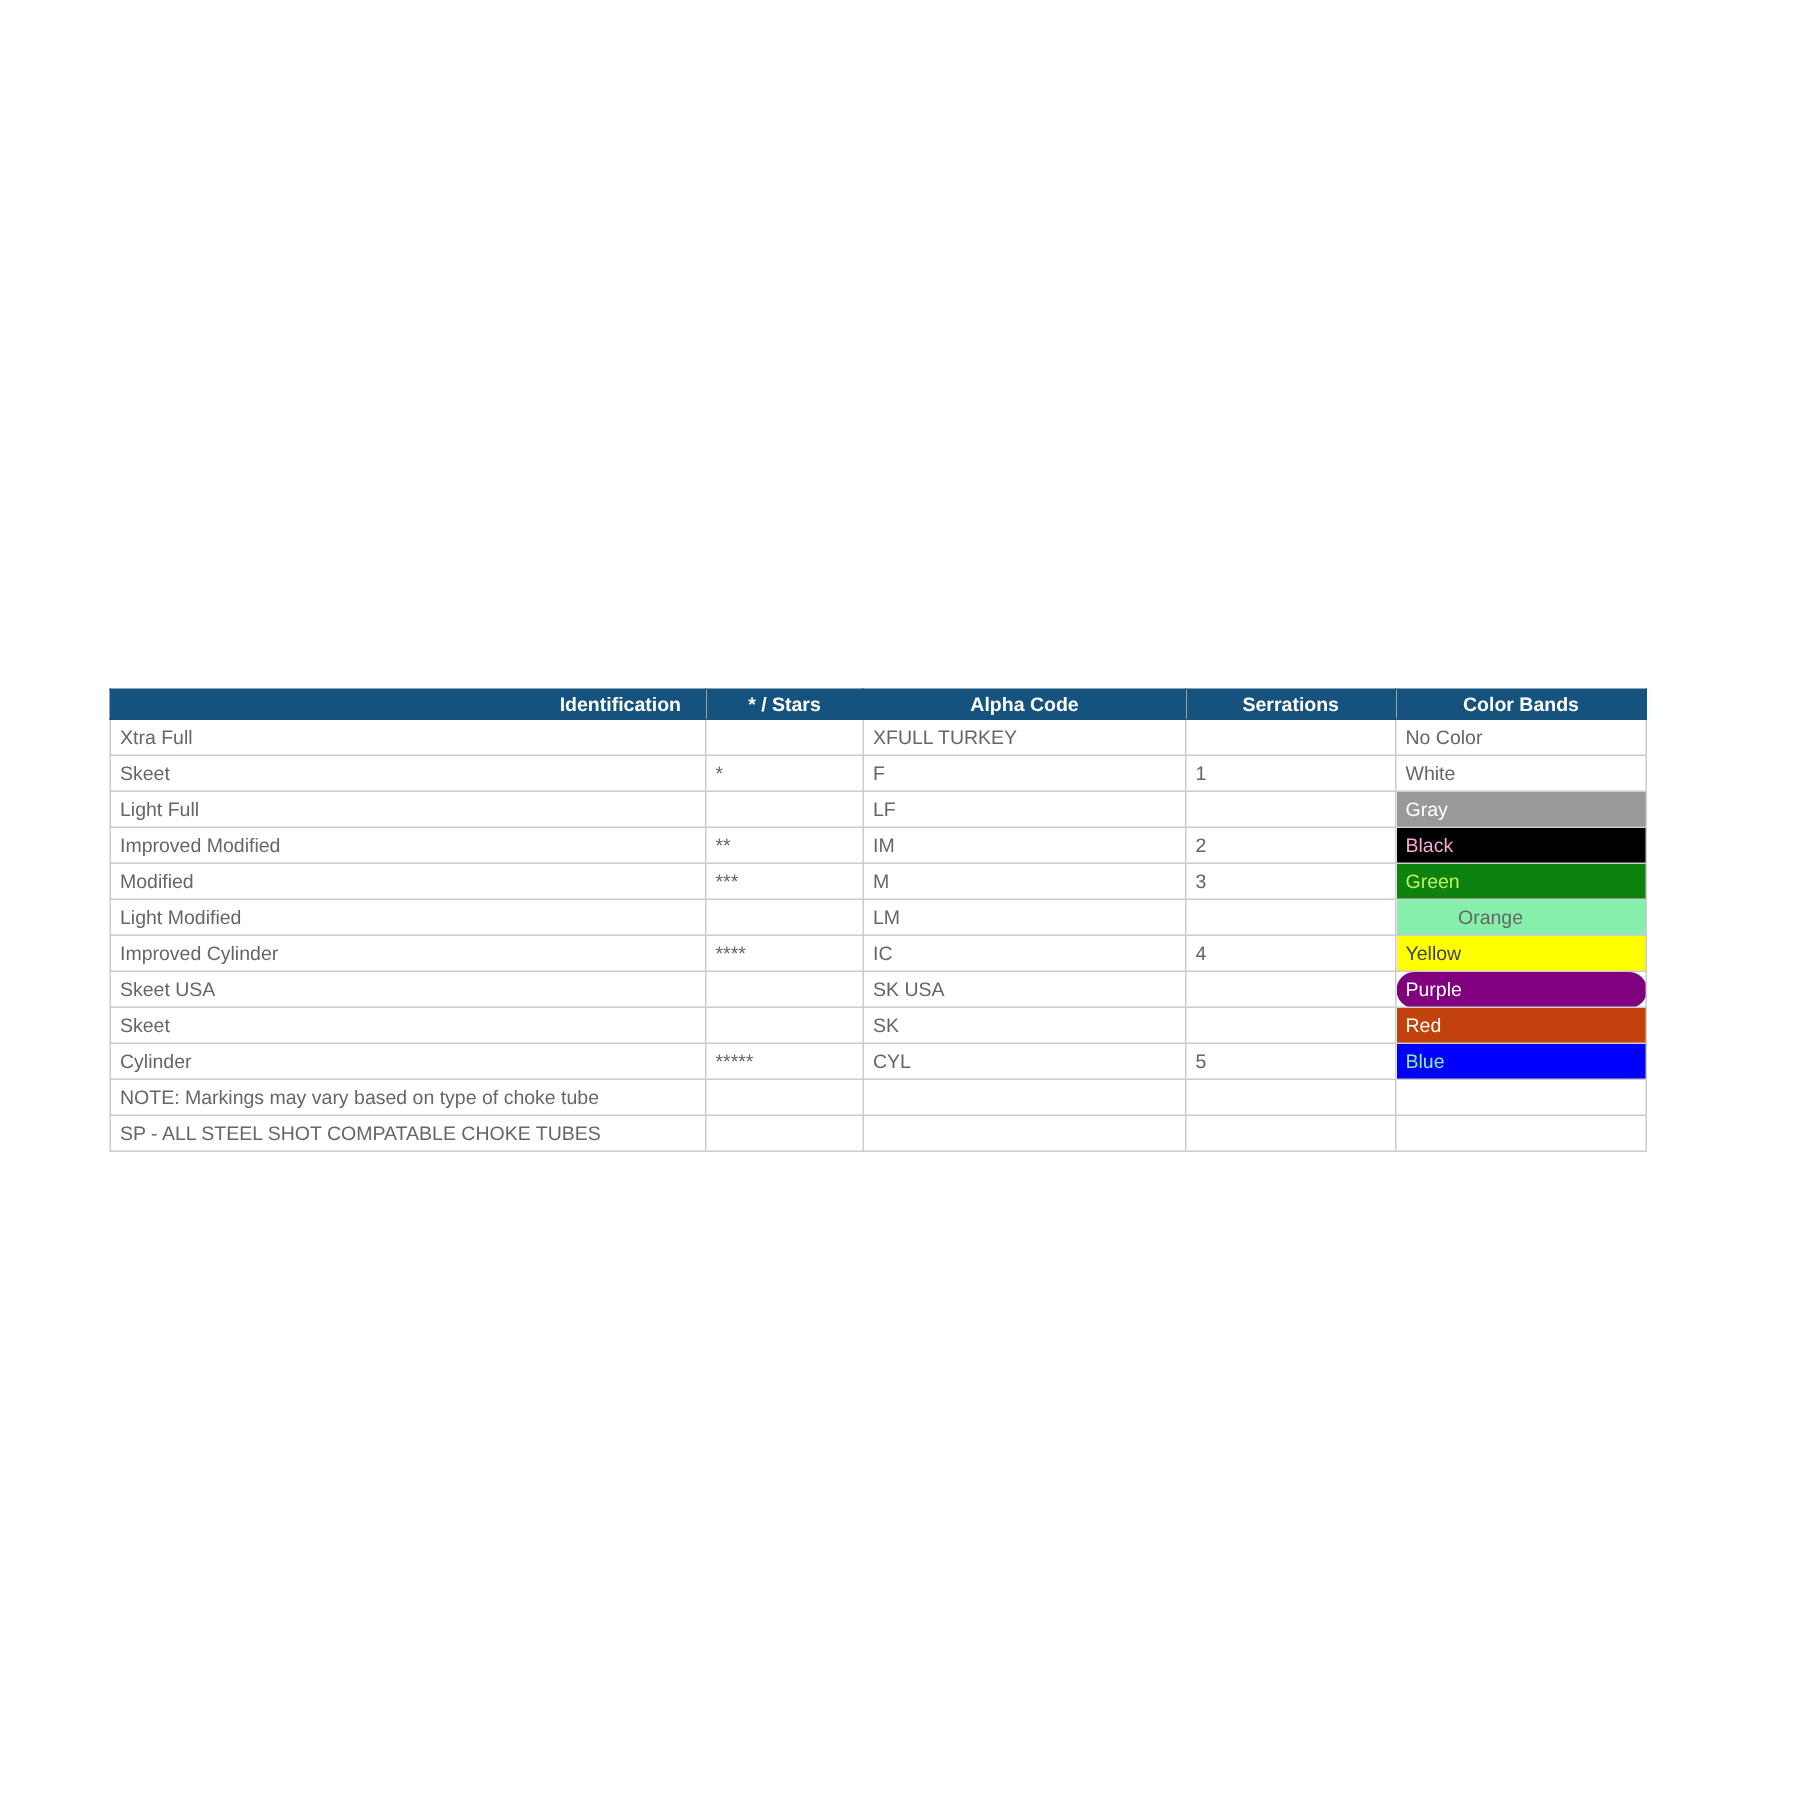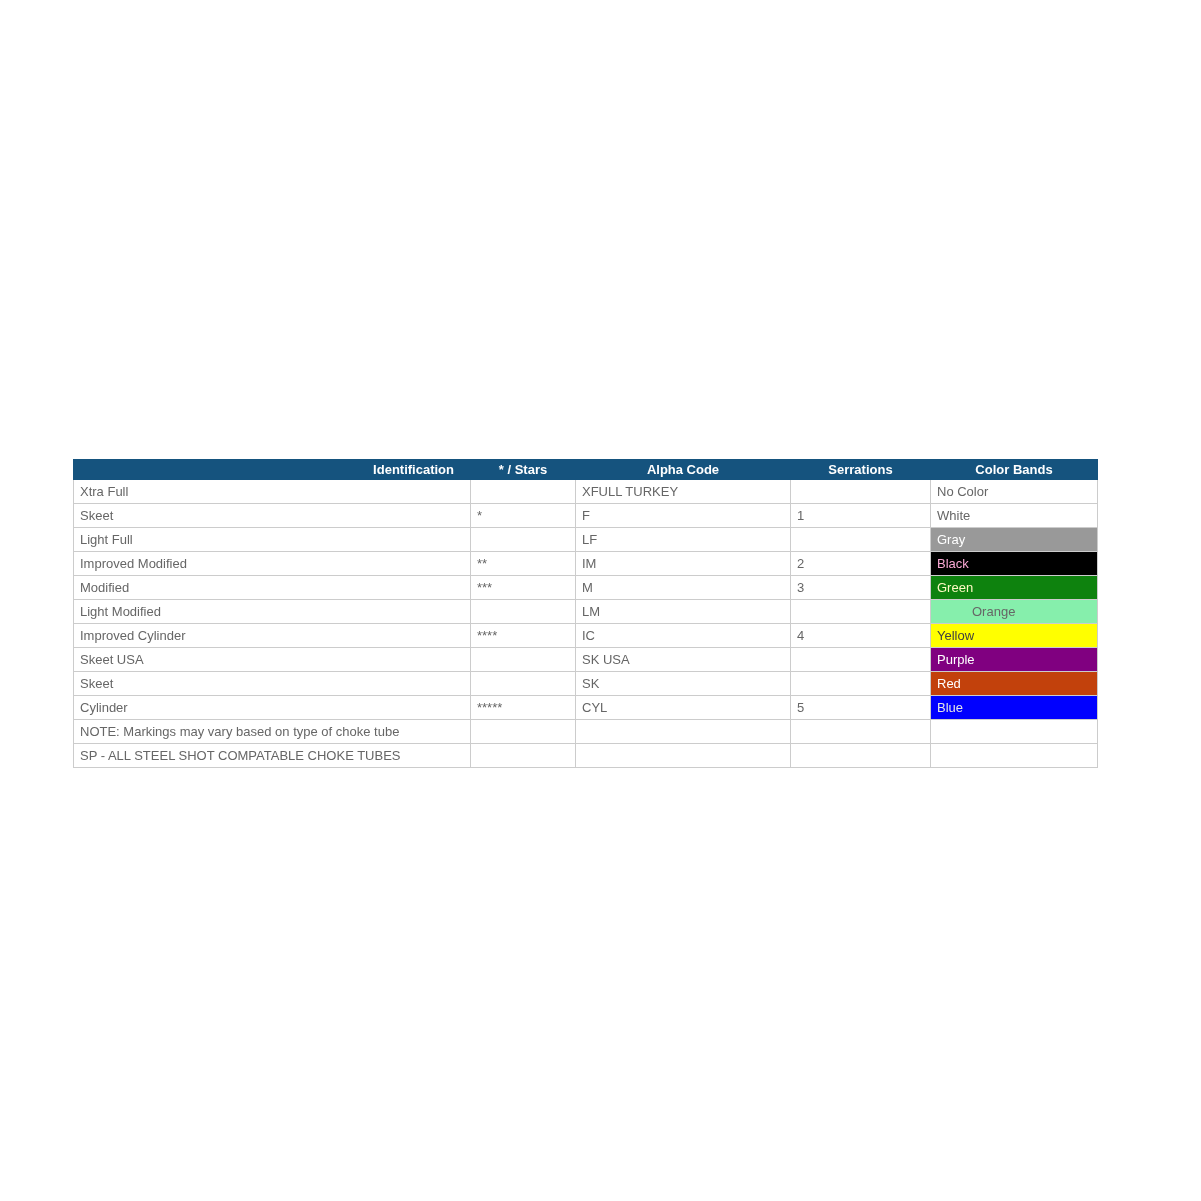--- a/index.html
+++ b/index.html
@@ -107,21 +107,21 @@
     <td>IM</td>
     <td>2</td>
     <td style="background: rgb(0, 0, 0); color: #f9a8d4;">Black</td>
   </tr>
 
   <tr>
     <td>Modified</td>
     <td>***</td>
     <td>M</td>
     <td>3</td>
-    <td style="background: rgb(14, 130, 14); color: #fef9c3;">Green</td>
+    <td style="background: rgb(14, 130, 14); color: #bef264;">Green</td>
   </tr>
 
   <tr>
     <td>Light Modified</td>
     <td></td>
     <td>LM</td>
     <td></td>
     <td style="background: #86efac; color: rgb(102, 102, 102); padding-left: 41px;">Orange</td>
   </tr>
 
@@ -131,37 +131,37 @@
     <td>IC</td>
     <td>4</td>
     <td style="background: rgb(255, 255, 0); color: #404040;">Yellow</td>
   </tr>
 
   <tr>
     <td>Skeet USA</td>
     <td></td>
     <td>SK USA</td>
     <td></td>
-    <td style="background: rgb(128, 0, 128); color: rgb(255, 255, 255);">Purple</td>
+    <td style="background: rgb(128, 0, 128); color: rgb(255, 255, 255); border-radius: 12px;">Purple</td>
   </tr>
 
   <tr>
     <td>Skeet</td>
     <td></td>
     <td>SK</td>
     <td></td>
     <td style="background: #c2410c; color: rgb(255, 255, 255);">Red</td>
   </tr>
 
   <tr>
     <td>Cylinder</td>
     <td>*****</td>
     <td>CYL</td>
     <td>5</td>
-    <td style="background: rgb(0, 0, 255); color: #e5e5e5;">Blue</td>
+    <td style="background: rgb(0, 0, 255); color: #86efac;">Blue</td>
   </tr>
 
   <tr>
     <td>NOTE: Markings may vary based on type of choke tube</td>
     <td></td>
     <td></td>
     <td></td>
     <td></td>
   </tr>
 

